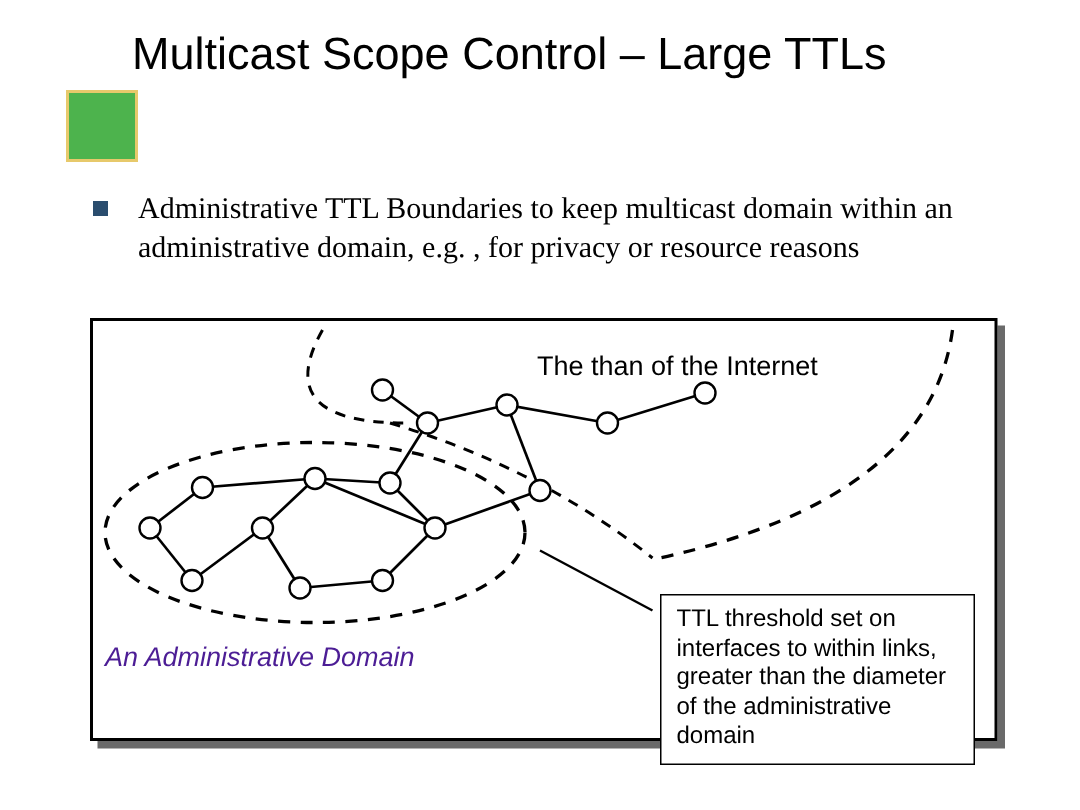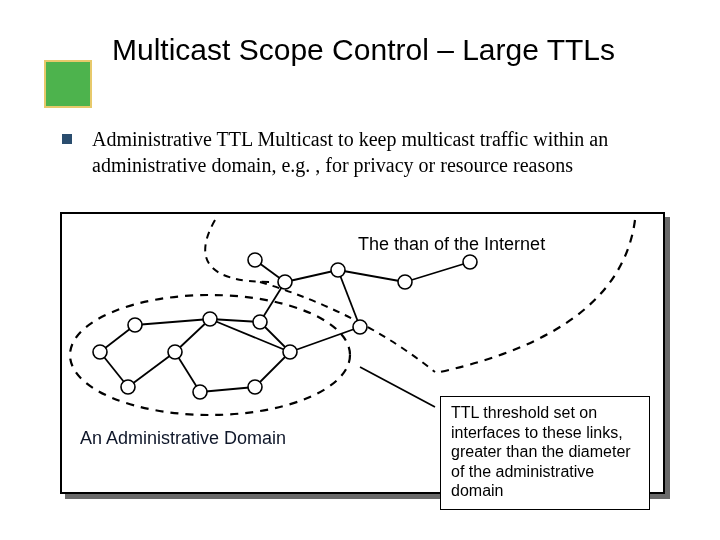--- a/index.html
+++ b/index.html
@@ -5,26 +5,25 @@
   * { margin:0; padding:0; box-sizing:border-box; }
   body {
     width:720px; height:540px;
     background:#fff;
     font-family: Arial, Helvetica, sans-serif;
     position:relative;
     overflow:hidden;
   }
   .title {
     position:absolute;
-    left:112px; top:18px;
+    left:88px; top:18px;
     width:560px;
     font-size:30px;
     color:#000;
     line-height:1.25;
-    margin-top:13px;
   }
   .accent {
     position:absolute;
     left:44px; top:60px;
     width:48px; height:48px;
     background:#4db34d;
     border:2px solid #e7c96b;
   }
   .bullet-sq {
     position:absolute;
@@ -50,23 +49,24 @@
     box-shadow:5px 5px 0 #6a6a6a;
   }
   .internet-label {
     position:absolute;
     left:358px; top:234px;
     font-size:18px;
     color:#000;
   }
   .domain-label {
     position:absolute;
-    left:80px; top:428px;
+    left:70px; top:428px;
     font-size:18px;
-    color:#0f172a;
+    color:#4c1d95;
+    font-style:italic;
   }
   .ttl-box {
     position:absolute;
     left:440px; top:396px;
     width:210px;
     padding:6px 10px 8px 10px;
     border:1.5px solid #000;
     font-size:16px;
     line-height:1.22;
     background:#fff;
@@ -78,21 +78,21 @@
     width:605px; height:282px;
   }
 </style>
 </head>
 <body>
 
 <div class="accent"></div>
 <div class="title">Multicast Scope Control – Large TTLs</div>
 
 <div class="bullet-sq"></div>
-<div class="body-text">Administrative TTL Multicast to keep multicast traffic within an administrative domain, e.g. , for privacy or resource reasons</div>
+<div class="body-text">Administrative TTL Boundaries to keep multicast domain within an administrative domain, e.g. , for privacy or resource reasons</div>
 
 <div class="diagram-frame"></div>
 
 <svg class="net" viewBox="0 0 605 282">
 
   <path d="M155 8 Q120 70 210 70" stroke="#000" stroke-width="2" stroke-dasharray="7 6" fill="none"></path>
   <path d="M575 8 Q560 120 380 160" stroke="#000" stroke-width="2.2" stroke-dasharray="8 7" fill="none"></path>
   <path d="M200 70 Q300 100 375 160" stroke="#000" stroke-width="2" stroke-dasharray="7 6" fill="none"></path>
 
   <ellipse cx="150" cy="143" rx="140" ry="60" stroke="#000" stroke-width="2.2" stroke-dasharray="8 7" fill="none"></ellipse>
@@ -140,13 +140,13 @@
     <circle cx="195" cy="48" r="7"></circle>
     <circle cx="278" cy="58" r="7"></circle>
     <circle cx="300" cy="115" r="7"></circle>
     <circle cx="345" cy="70" r="7"></circle>
     <circle cx="410" cy="50" r="7"></circle>
   </g>
 </svg>
 
 <div class="internet-label">The than of the Internet</div>
 <div class="domain-label">An Administrative Domain</div>
-<div class="ttl-box">TTL threshold set on interfaces to these links, greater than the diameter of the administrative domain</div>
+<div class="ttl-box">TTL threshold set on interfaces to within links, greater than the diameter of the administrative domain</div>
 
 </body></html>

